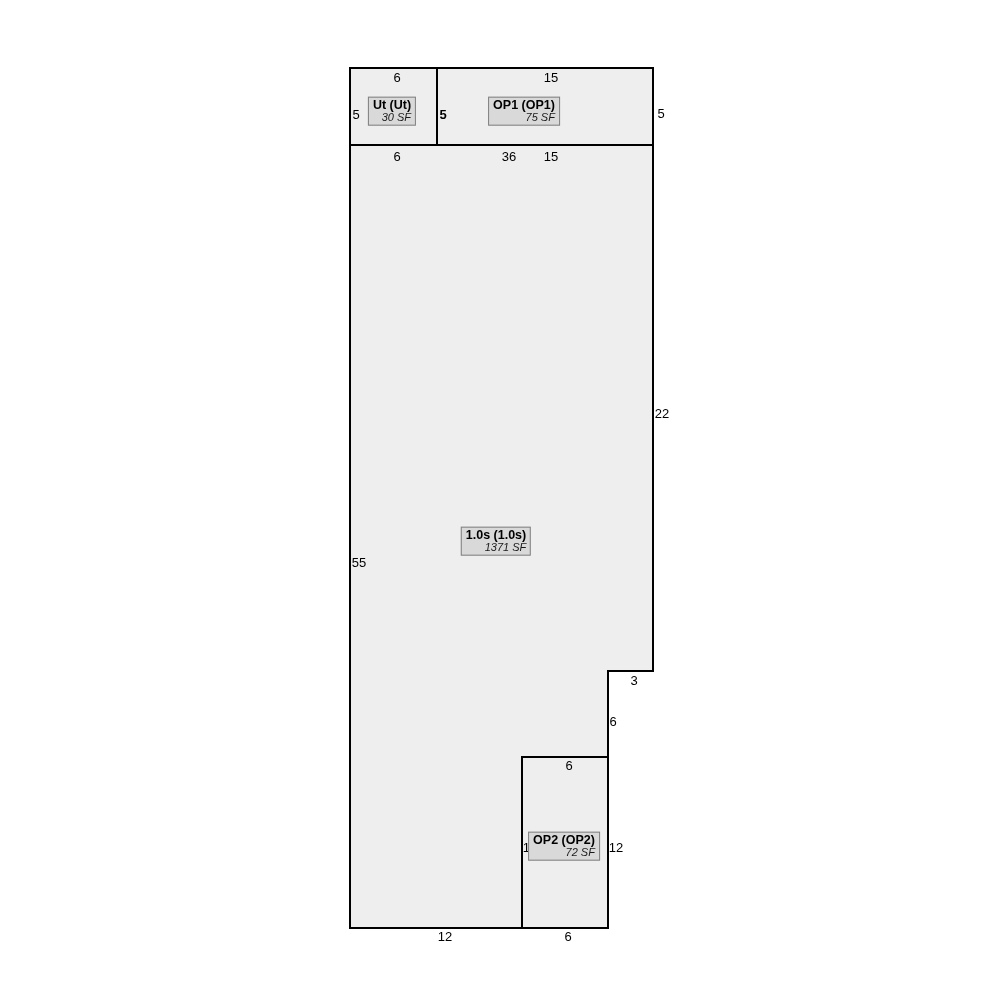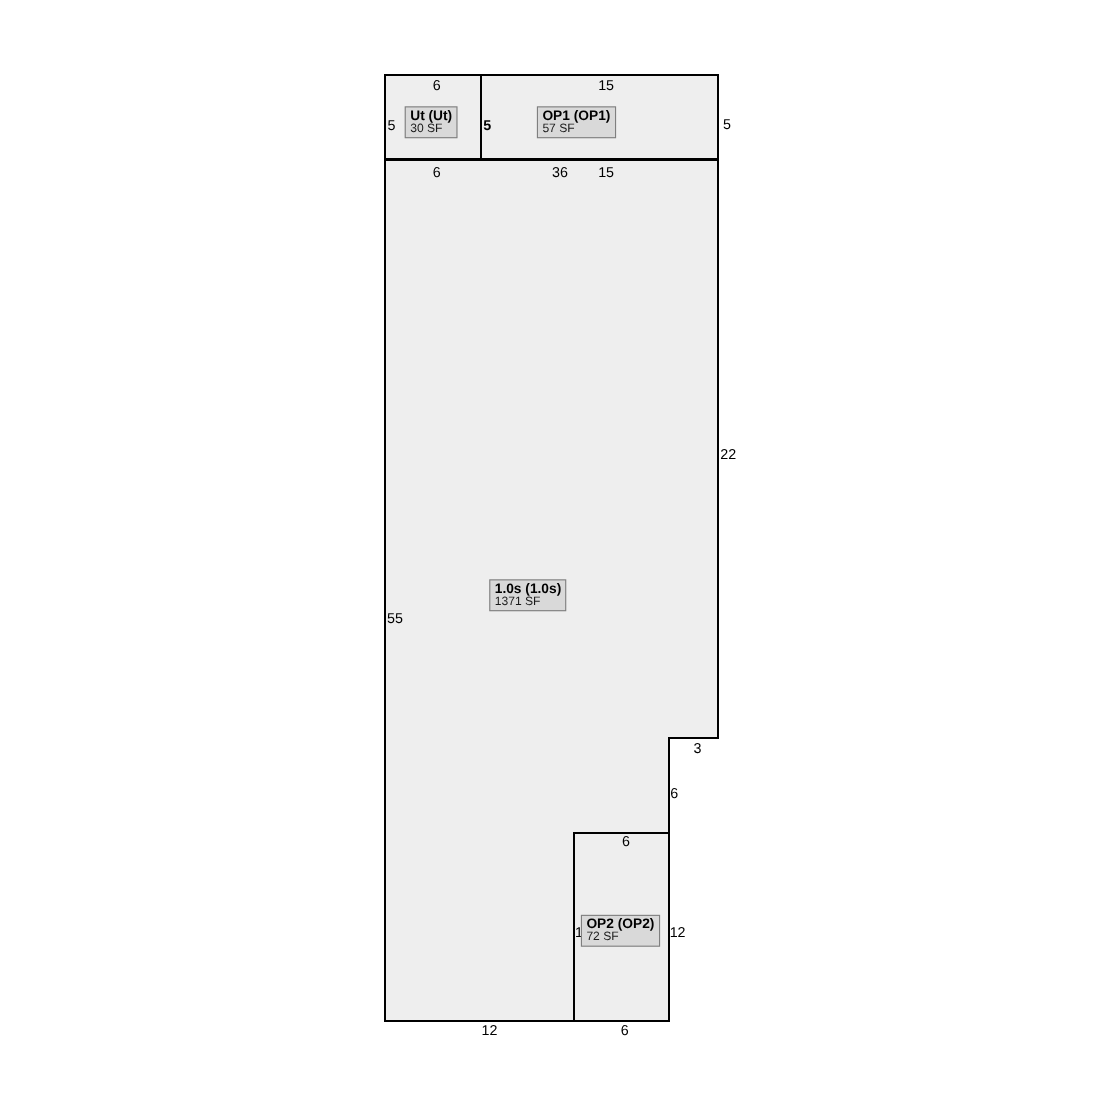--- a/index.html
+++ b/index.html
@@ -34,31 +34,32 @@
     white-space: nowrap;
     z-index: 1;
   }
   .dim.bold { font-weight: bold; }
   .arealabel {
     position: absolute;
     transform: translate(-50%, -50%);
     background: var(--label_fill);
     border: 1px solid var(--label_border);
     padding: 1px 4px;
-    text-align: left;
+    text-align: right;
     line-height: 1.05;
     z-index: 2;
     white-space: nowrap;
   }
   .al-name {
     font-weight: bold;
     font-size: 12.5px;
     color: #000;
   }
   .al-sf {
+    font-style: italic;
     font-size: 11px;
     color: #1a1a1a;
   }
 </style>
 </head>
 <body>
 
 <div class="canvas">
 
   <svg width="1000" height="1000" viewBox="0 0 1000 1000">
@@ -87,23 +88,23 @@
   <span class="dim" style="left:530px; top:847px">12</span>
   <span class="dim" style="left:616px; top:847px">12</span>
   <span class="dim" style="left:568px; top:936px">6</span>
 
   <div class="arealabel" style="left:392px; top:111px">
     <div class="al-name">Ut (Ut)</div>
     <div class="al-sf">30 SF</div>
   </div>
   <div class="arealabel" style="left:524px; top:111px">
     <div class="al-name">OP1 (OP1)</div>
-    <div class="al-sf">57 SF</div>
+    <div class="al-sf">75 SF</div>
   </div>
-  <div class="arealabel" style="left:480px; top:541px">
+  <div class="arealabel" style="left:496px; top:541px">
     <div class="al-name">1.0s (1.0s)</div>
     <div class="al-sf">1371 SF</div>
   </div>
   <div class="arealabel" style="left:564px; top:846px">
     <div class="al-name">OP2 (OP2)</div>
     <div class="al-sf">72 SF</div>
   </div>
 
 </div>
 

